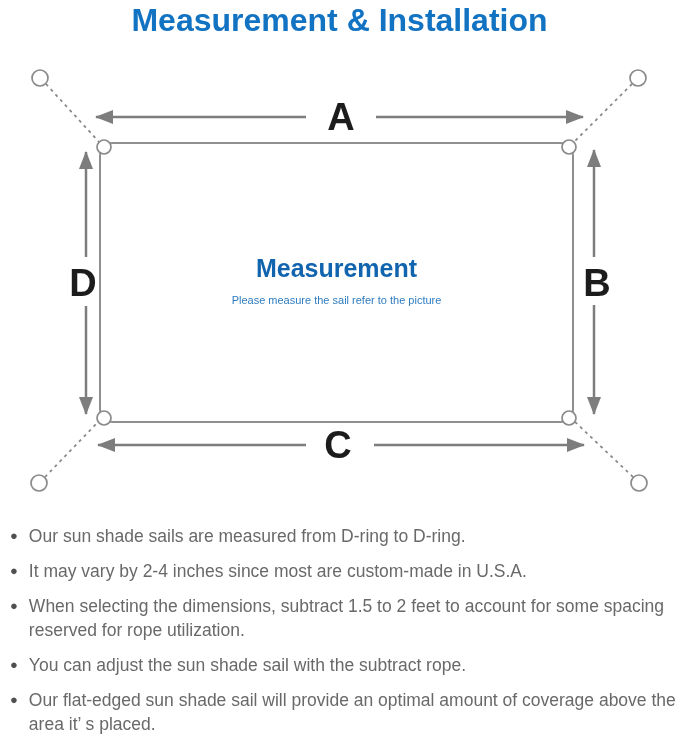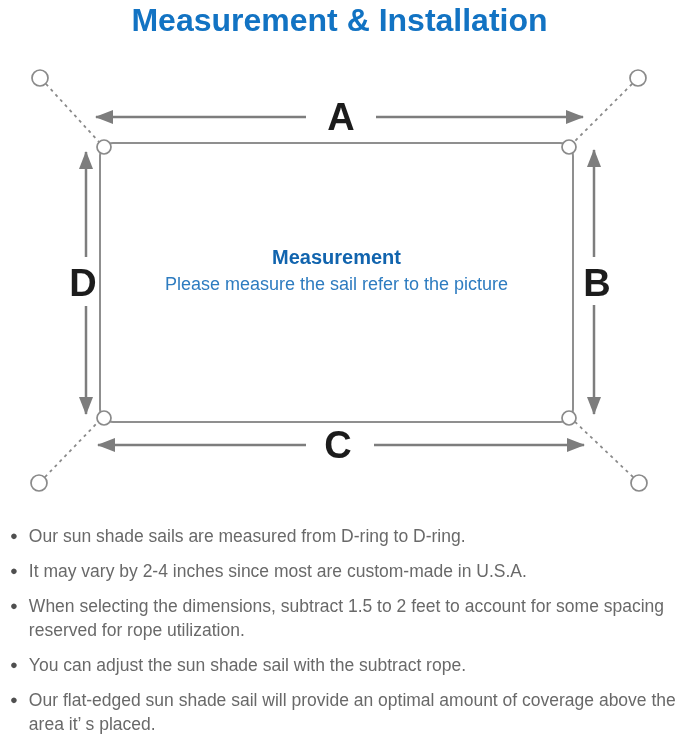--- a/index.html
+++ b/index.html
@@ -6,22 +6,22 @@
   #page{position:relative;width:679px;height:739px;background:#ffffff;overflow:hidden;
         font-family:"Liberation Sans",sans-serif;}
   
   .page-title{position:absolute;top:2px;left:0;width:679px;text-align:center;
 important    font-size:31px;font-weight:bold;color:#1273c3;letter-spacing:0px;margin:0;}
   
   .diagram-svg{position:absolute;top:0;left:0;}
   .edge-label{font-family:"Liberation Sans",sans-serif;font-size:38px;font-weight:bold;fill:#1c1c1c;}
   
   .sail-center{position:absolute;left:100px;top:243px;width:473px;text-align:center;}
-  .sail-center h2{margin:3px;font-size:20px;font-weight:bold;color:#1164ae;}
-  .sail-center p{margin:5px 0 0 0;font-size:18px;color:#2e7cc0;}
+  .sail-center h2{margin:11px;font-size:25px;font-weight:bold;color:#1164ae;}
+  .sail-center p{margin:5px 0 0 0;font-size:11px;color:#2e7cc0;}
   
   .notes{position:absolute;left:10px;top:524px;width:666px;}
   .note-item{display:flex;align-items:flex-start;margin-bottom:11px;
              font-size:17.5px;line-height:24px;color:#696969;}
   .note-dot{flex:0 0 auto;font-size:13px;line-height:24px;color:#4f4f4f;margin-right:11px;}
   .note-text{flex:1 1 auto;}
 </style>
 </head>
 <body>
 

